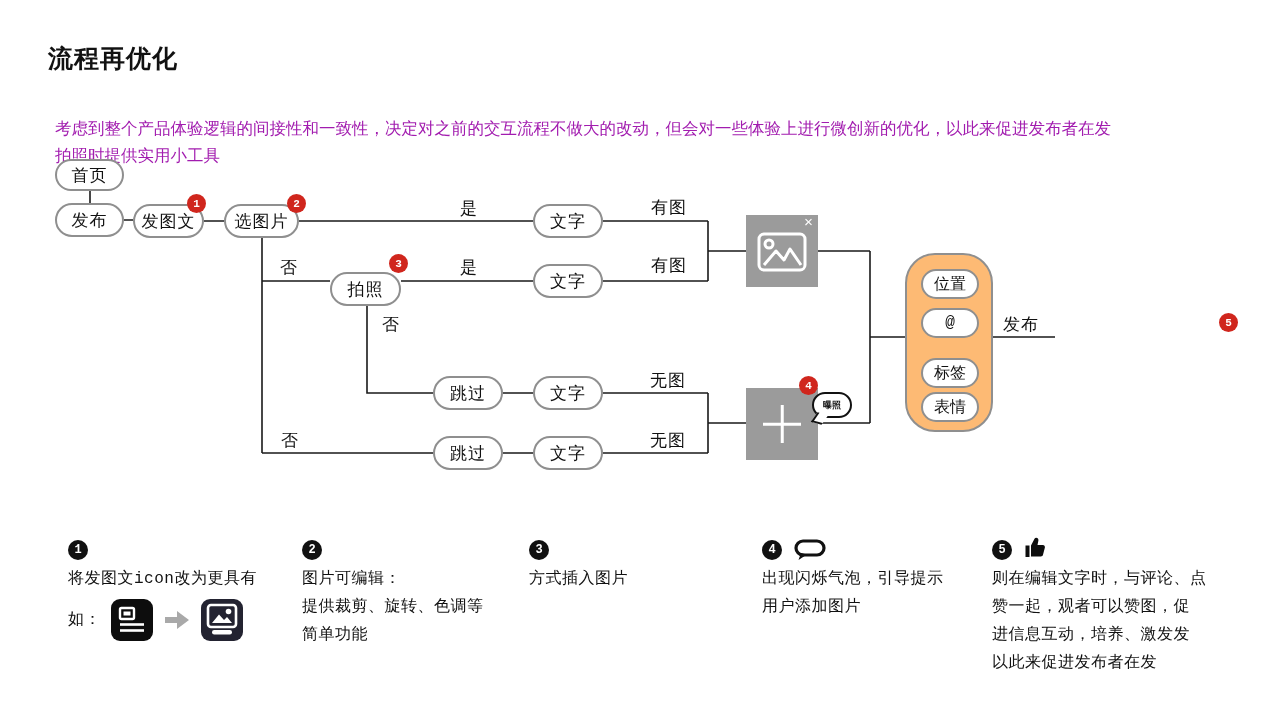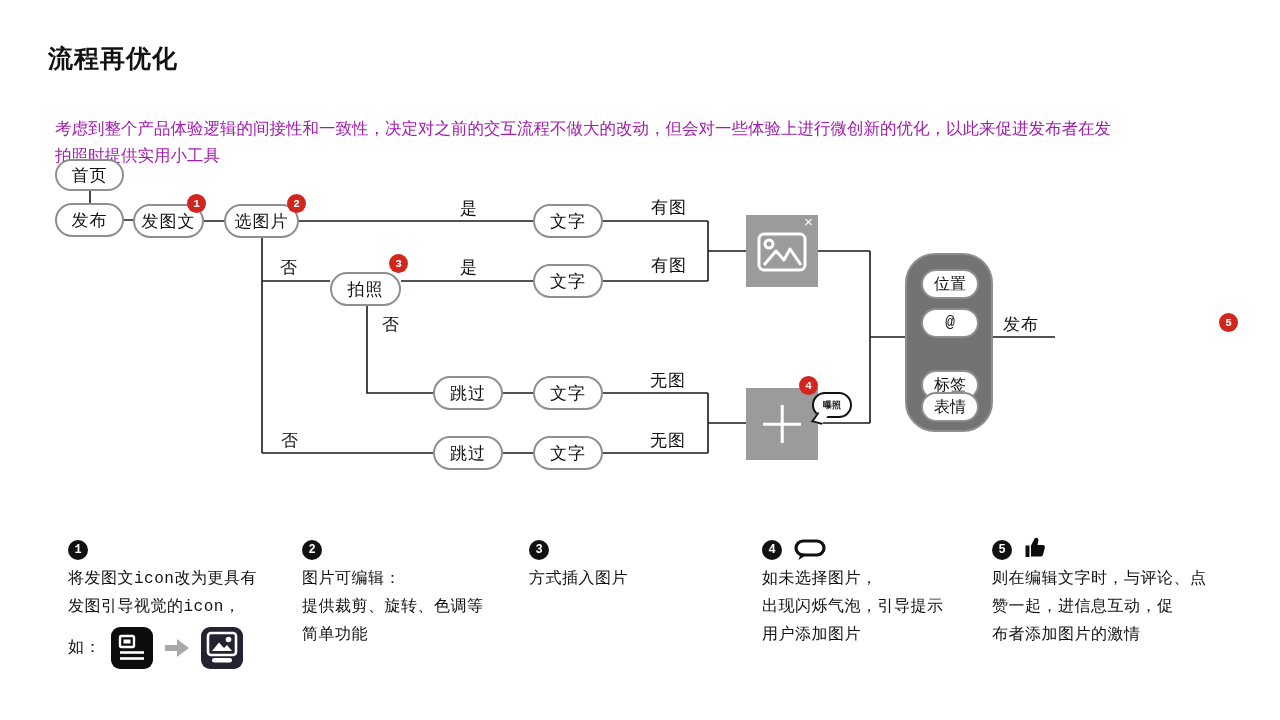--- a/index.html
+++ b/index.html
@@ -11,21 +11,21 @@
   .node{position:absolute;background:#fff;border:2px solid #8f8f8f;border-radius:18px;display:flex;align-items:center;justify-content:center;font-size:17px;color:#111;box-sizing:border-box;letter-spacing:1px;z-index:3;}
   .badge{position:absolute;width:19px;height:19px;border-radius:50%;background:#d0261d;color:#fff;font-size:11px;font-weight:bold;display:flex;align-items:center;justify-content:center;z-index:6;}
   .elabel{position:absolute;font-size:17px;color:#111;z-index:4;letter-spacing:1px;}
   .graybox{position:absolute;width:72px;height:72px;background:#9b9b9b;z-index:3;}
   .closex{position:absolute;top:0px;right:5px;color:#fff;font-size:15px;line-height:17px;}
   .imgicon{position:absolute;left:11px;top:17px;}
   .plusbar{position:absolute;left:50%;top:50%;width:38px;height:2.5px;background:#fff;transform:translate(-50%,-50%);}
   .plusbar.v{width:2.5px;height:38px;}
   .bubble{position:absolute;left:812px;top:392px;width:40px;height:26px;background:#fff;border:2.5px solid #111;border-radius:13px;display:flex;align-items:center;justify-content:center;font-size:9px;font-weight:bold;z-index:5;box-sizing:border-box;}
   .bubble::after{content:"";position:absolute;left:0px;bottom:-8px;width:9px;height:9px;background:#fff;border-left:2.5px solid #111;border-bottom:2.5px solid #111;transform:rotate(15deg) skew(-20deg);}
-  .pillbox{position:absolute;left:905px;top:253px;width:88px;height:179px;background:#737373;border:2px solid #8f8f8f;border-radius:30px;box-sizing:border-box;z-index:3;}
+  .pillbox{position:absolute;left:905px;top:253px;width:88px;height:179px;background:#fdba74;border:2px solid #8f8f8f;border-radius:30px;box-sizing:border-box;z-index:3;}
   .pill{position:absolute;left:14px;width:58px;height:30px;background:#fff;border:2px solid #8f8f8f;border-radius:15px;display:flex;align-items:center;justify-content:center;font-size:16px;box-sizing:border-box;}
   .ann{position:absolute;top:538px;z-index:2;}
   .ann-head{display:flex;align-items:center;gap:12px;height:24px;margin-bottom:3px;}
   .ann-badge{width:20px;height:20px;border-radius:50%;background:#111;color:#fff;font-size:12px;font-weight:bold;display:inline-flex;align-items:center;justify-content:center;}
   .ann-line{font-size:16px;line-height:28px;white-space:nowrap;color:#111;letter-spacing:0.5px;}
   .ann-iconrow{display:flex;align-items:center;gap:10px;margin-top:6px;}
   .mini-icon{width:42px;height:42px;border-radius:9px;display:flex;align-items:center;justify-content:center;}
   .mini-icon.black{background:#0d0d0d;}
   .mini-icon.dark{background:#232331;}
 </style>
@@ -89,36 +89,35 @@
     </span>
   </div>
 
   <div class="bubble">
     <span>曝照</span>
   </div>
 
   <div class="pillbox">
     <div class="pill" style="top:14px">位置</div>
     <div class="pill" style="top:53px">@</div>
-    <div class="pill" style="top:115px">标签</div>
+    <div class="pill" style="top:103px">标签</div>
     <div class="pill" style="top:137px">表情</div>
   </div>
 
   <div class="badge" style="left:187px;top:194px">1</div>
   <div class="badge" style="left:287px;top:194px">2</div>
   <div class="badge" style="left:389px;top:254px">3</div>
   <div class="badge" style="left:799px;top:376px">4</div>
   <div class="badge" style="left:1219px;top:313px">5</div>
 
   <div class="ann" style="left:68px">
     <div class="ann-head">
       <span class="ann-badge">1</span>
     </div>
     <div class="ann-line">将发图文icon改为更具有</div>
-    <div class="ann-line">发图引导视觉的icon，</div>
     <div class="ann-iconrow">
       <span class="ann-line">如：</span>
       <span class="mini-icon black">
         <svg width="42" height="42" viewBox="0 0 42 42" xmlns="http://www.w3.org/2000/svg">
           <rect x="9" y="9" width="14" height="11" rx="1.5" fill="none" stroke="#fff" stroke-width="2.4"></rect>
           <rect x="12.5" y="12.5" width="7" height="4" fill="#fff"></rect>
           <line x1="9" y1="25.5" x2="33" y2="25.5" stroke="#fff" stroke-width="2.6"></line>
           <line x1="9" y1="31.5" x2="33" y2="31.5" stroke="#fff" stroke-width="2.6"></line>
         </svg>
       </span>
@@ -153,30 +152,30 @@
   </div>
 
   <div class="ann" style="left:762px">
     <div class="ann-head">
       <span class="ann-badge">4</span>
       <svg width="32" height="22" viewBox="0 0 32 22" xmlns="http://www.w3.org/2000/svg">
         <rect x="2" y="2" width="28" height="14" rx="7" fill="none" stroke="#111" stroke-width="3.2"></rect>
         <path d="M7 14 L4.5 21 L13 15.5 Z" fill="#111"></path>
       </svg>
     </div>
-    <div class="ann-line">如未选择图片，</div>
     <div class="ann-line">出现闪烁气泡，引导提示</div>
     <div class="ann-line">用户添加图片</div>
   </div>
 
   <div class="ann" style="left:992px">
     <div class="ann-head">
       <span class="ann-badge">5</span>
       <svg width="24" height="24" viewBox="0 0 24 24" xmlns="http://www.w3.org/2000/svg" style="margin-top:-6px">
         <path d="M1.5 10.5 h4 V22 h-4 z M7 21.5 h9.8 c1.1 0 2-.7 2.2-1.7 l1.9-7.2 c.3-1.3-.7-2.6-2-2.6 h-5.4 l.9-4.6 c.3-1.4-.8-2.7-2.2-2.7 -.7 0-1.3.4-1.7 1 L7 10.5 z" fill="#0d0d0d"></path>
       </svg>
     </div>
     <div class="ann-line">则在编辑文字时，与评论、点</div>
-    <div class="ann-line">赞一起，进信息互动，促</div>
-    <div class="ann-line">布者添加图片的激情</div>
+    <div class="ann-line">赞一起，观者可以赞图，促</div>
+    <div class="ann-line">进信息互动，培养、激发发</div>
+    <div class="ann-line">以此来促进发布者在发</div>
   </div>
 
 </div>
 
 </body></html>

